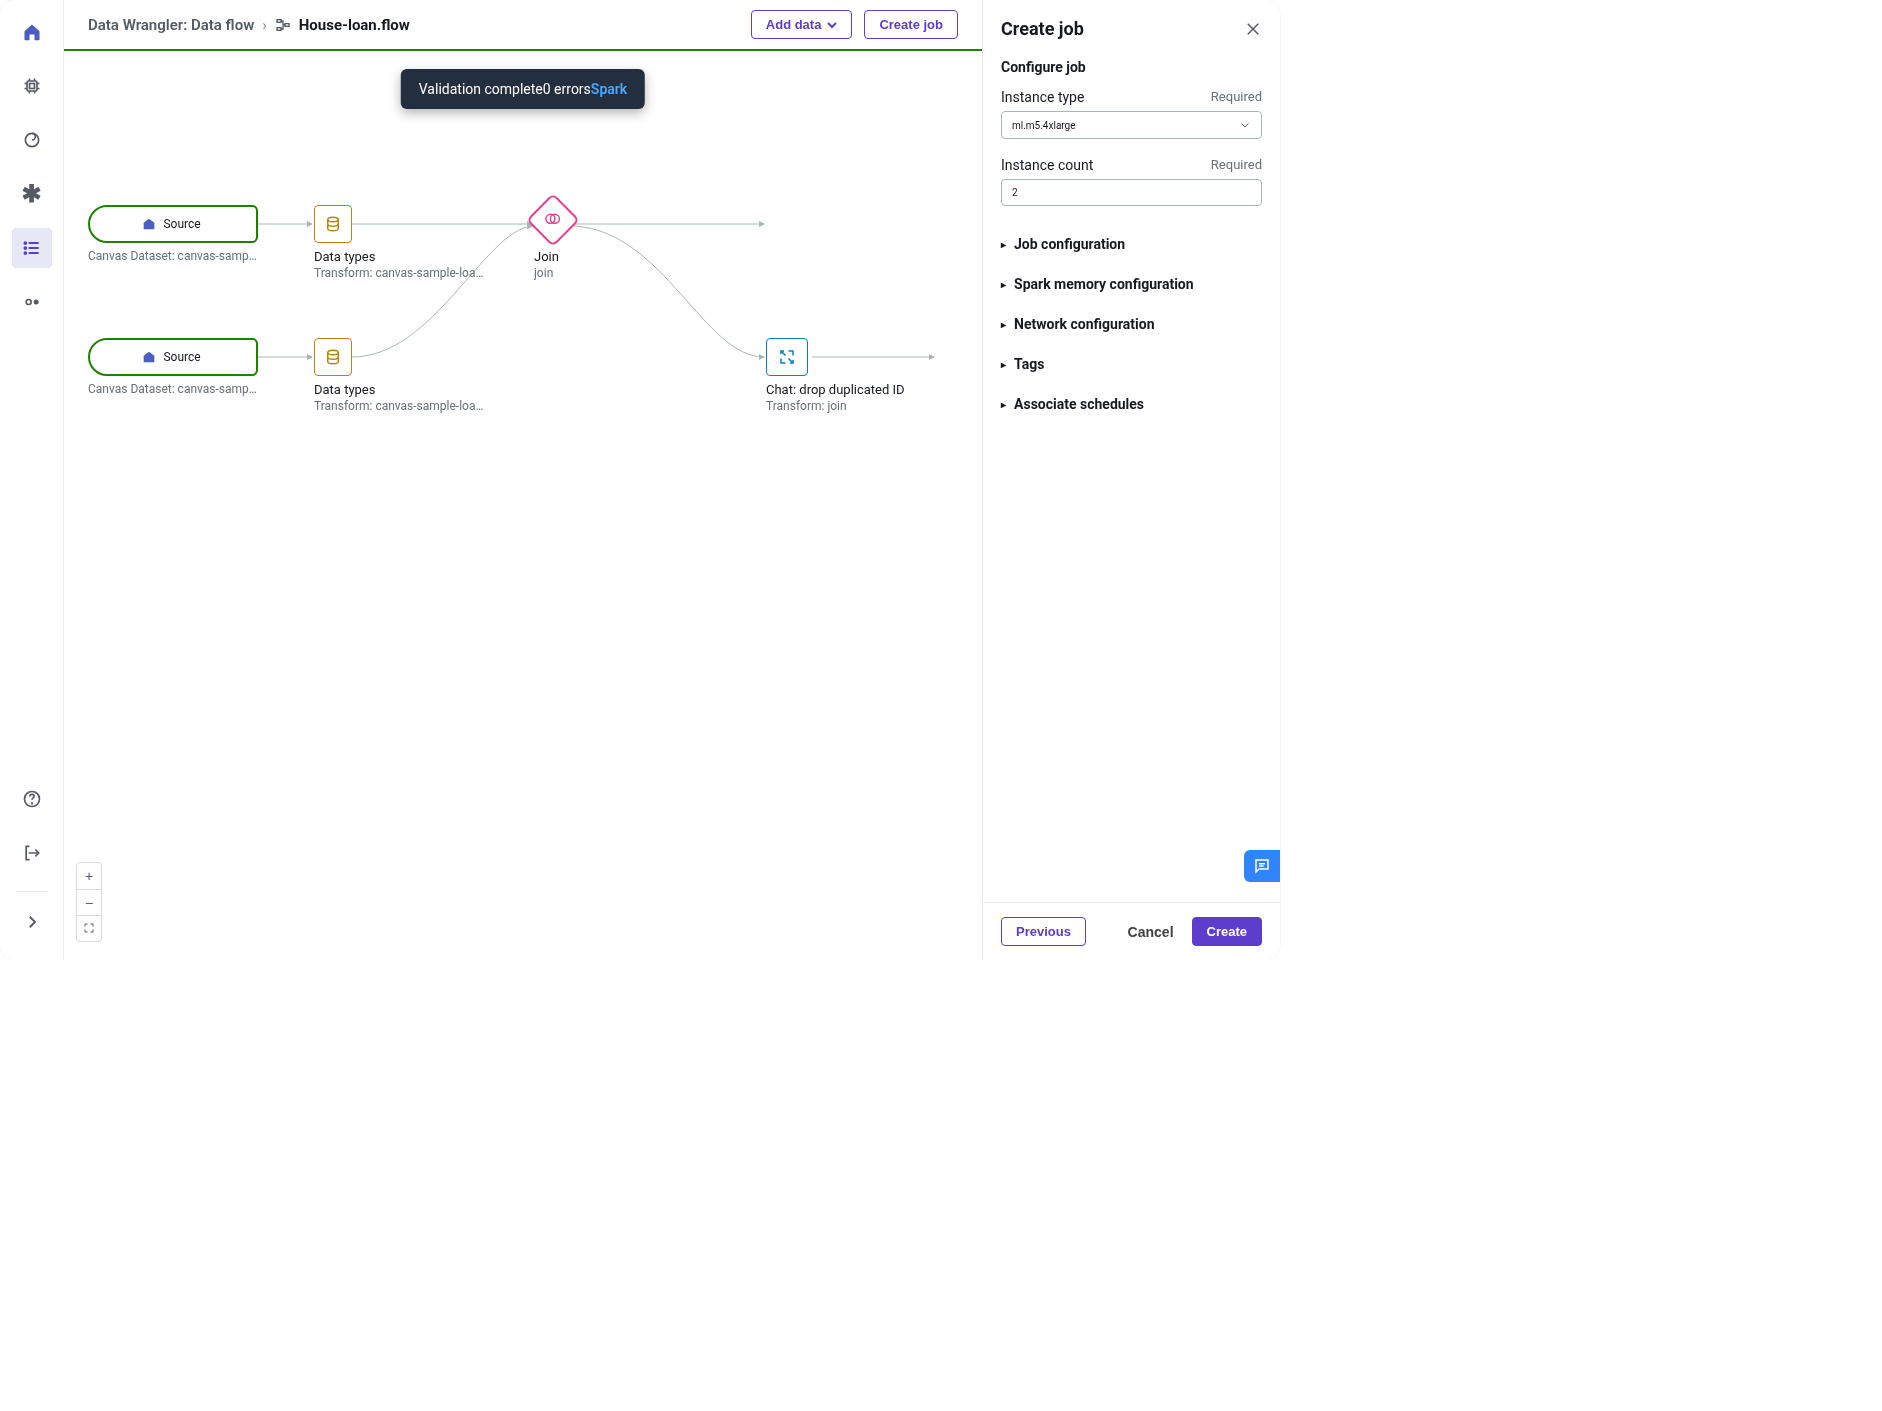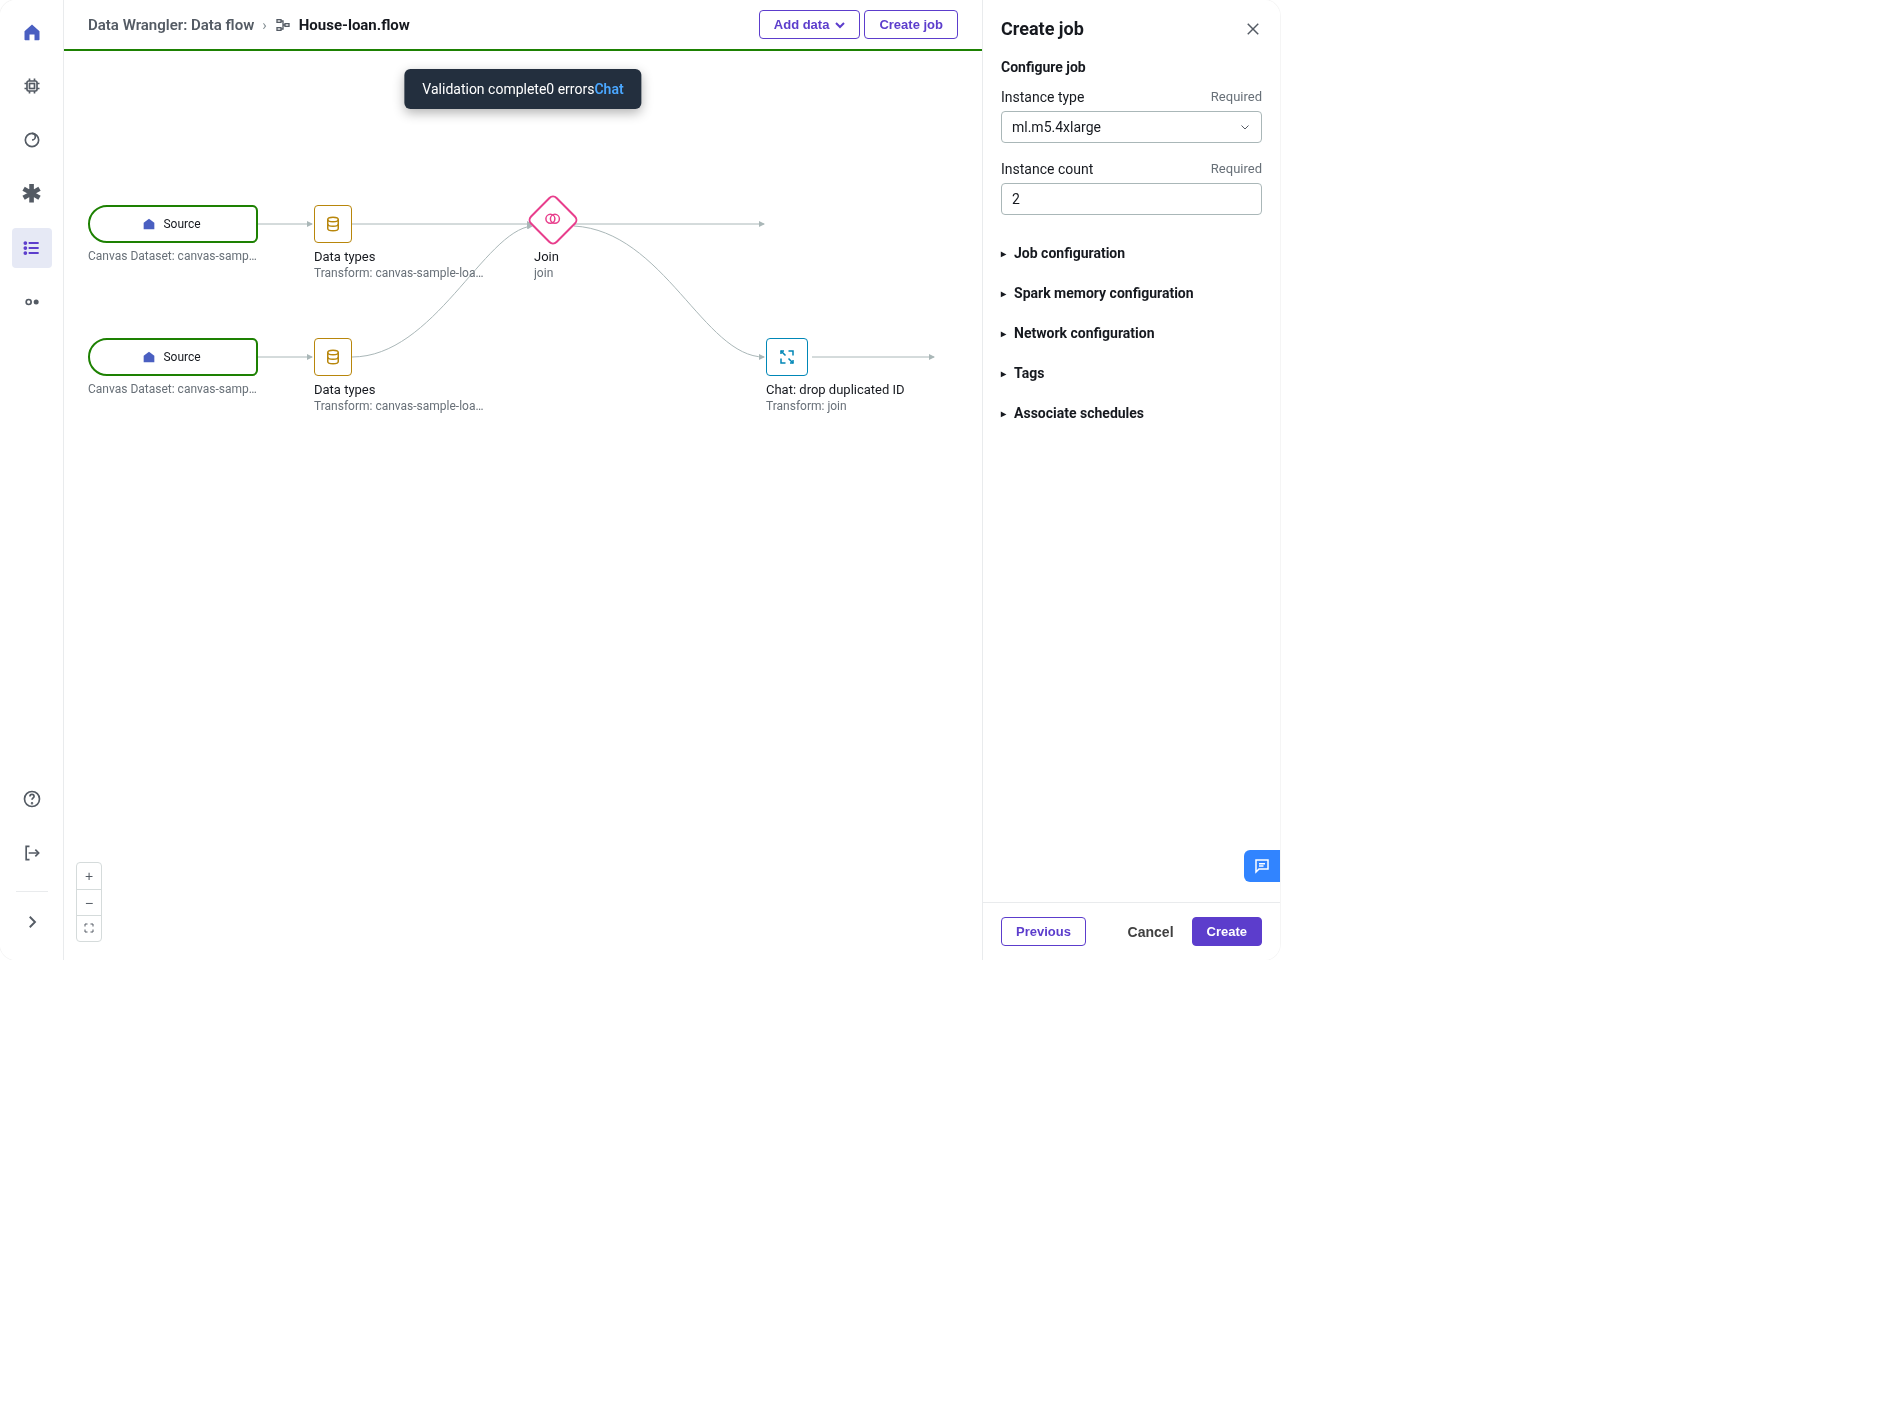--- a/index.html
+++ b/index.html
@@ -44,21 +44,21 @@
 .header {
   display: flex; align-items: center; justify-content: space-between;
   padding: 10px 24px 10px 24px;
   border-bottom: 2px solid #1d8102;
 }
 .breadcrumb { display: flex; align-items: center; gap: 8px; font-size: 15px; }
 .bc-parent { color: #545b64; font-weight: 600; }
 .bc-sep { color: #879196; }
 .bc-icon { color: #545b64; }
 .bc-current { font-weight: 700; }
-.header-actions { display: flex; gap: 4px; }
+.header-actions { display: flex; gap: 12px; }
 .btn {
   border: 1px solid #5c3dcc; color: #5c3dcc; background: #fff;
   padding: 6px 14px; border-radius: 4px; font-weight: 600; font-size: 13px;
   cursor: pointer; display: inline-flex; align-items: center; gap: 6px;
 }
 .btn.primary { background: #5c3dcc; color: #fff; }
 .canvas {
   flex: 1; position: relative; overflow: hidden;
 }
 .toast {
@@ -114,21 +114,21 @@
 .rp-header { display:flex; justify-content:space-between; align-items:center; padding:18px 18px 8px; }
 .rp-title { font-size:18px; font-weight:700; }
 .rp-body { padding: 0 18px; overflow-y:auto; flex:1; }
 .section-title { font-weight:700; font-size:14px; margin:12px 0 14px; }
 .field { margin-bottom:18px; }
 .field-header{ display:flex; justify-content:space-between; margin-bottom:6px;}
 .field-label{ font-size:14px; }
 .field-req{ color:#687078; font-size:13px;}
 .select, .text-input {
   width:100%; border:1px solid #aab7b8; border-radius:4px;
-  padding:7px 10px; font-size:14px; background:#fff;
+  padding:7px 10px; font-size:10px; background:#fff;
   display:flex; justify-content:space-between; align-items:center;
   cursor:pointer;
 }
 .text-input{ cursor:text; }
 .collapsible {
   display:flex; align-items:center; gap:8px;
   padding:12px 0; font-weight:700; font-size:14px;
   cursor:pointer;
 }
 .caret { font-size:10px; color:#16191f; }
@@ -240,21 +240,21 @@
         </button>
         <button class="btn">Create job</button>
       </div>
     </div>
 
     <div class="canvas">
 
       <div class="toast">
         <span>Validation complete</span>
         <span>0 errors</span>
-        <span class="done">Chat</span>
+        <span class="done">Spark</span>
       </div>
 
       <svg class="edge" style="left:0;top:0" width="950" height="420">
         <defs>
           <marker id="arr" markerWidth="6" markerHeight="6" refX="5" refY="3" orient="auto">
               <path d="M0 0L6 3L0 6z" fill="#aab7b8"></path>
             </marker>
         </defs>
         <path d="M108 173 H 248" stroke="#aab7b8" fill="none" marker-end="url(#arr)"></path>
         <path d="M288 173 H 468" stroke="#aab7b8" fill="none" marker-end="url(#arr)"></path>

